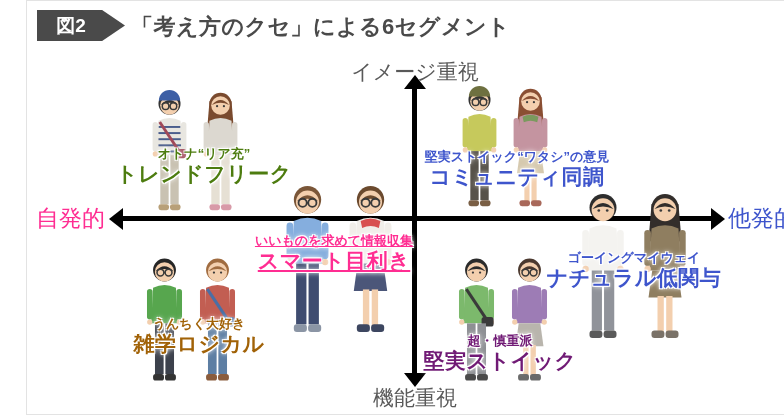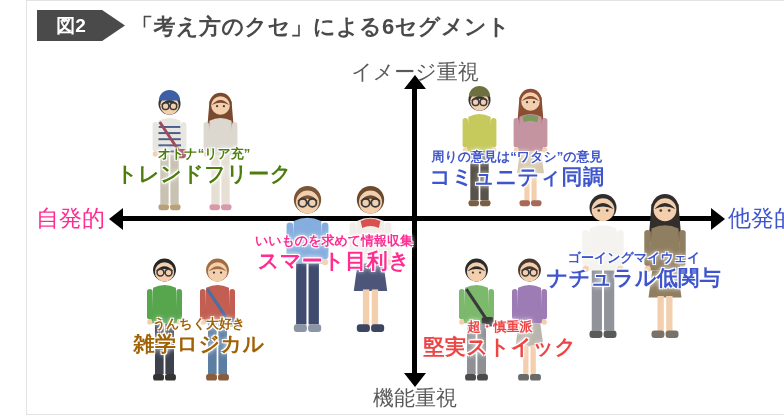--- a/index.html
+++ b/index.html
@@ -150,21 +150,21 @@
           <circle cx="31.6" cy="56" r="2.1" fill="#f3cfae"></circle>
           <path d="M13.5 29 q6.5 -3.5 13 0 l-1 4.5 q-5.5 -2.5 -11 0 z" fill="#7a9a5e"></path>
           <path d="M11.5 57 h17 l2.5 18 h-22 z" fill="#d6c9ae"></path>
           <rect x="15" y="74" width="4.2" height="24" fill="#f3cfae"></rect>
           <rect x="20.8" y="74" width="4.2" height="24" fill="#f3cfae"></rect>
           <rect x="11" y="97" width="8.6" height="5" rx="2" fill="#a8685a"></rect>
           <rect x="20.4" y="97" width="8.6" height="5" rx="2" fill="#a8685a"></rect>
         </svg>
       </div>
       <div class="seg-label" style="left: 375px; top: 149px; color: rgb(62, 85, 204);">
-        <div class="tagline">周りの意見は“ワタシ”の意見</div>
+        <div class="tagline">堅実ストイック“ワタシ”の意見</div>
         <div class="seg-name">コミュニティ同調</div>
       </div>
       <div class="seg-figures" style="left: 250px; top: 176px;">
         <svg viewBox="0 0 40 104" width="61" height="158" xmlns="http://www.w3.org/2000/svg">
           <circle cx="20" cy="15" r="9" fill="#7a5638"></circle>
           <circle cx="20" cy="16.5" r="7.6" fill="#f3cfae"></circle>
           <path d="M13 16 q7 -8 14 0 q-7 -3.5 -14 0 z" fill="#7a5638"></path>
           <g fill="none" stroke="#3a3a3a" stroke-width="1.2">
             <circle cx="16.8" cy="17" r="2.7"></circle>
             <circle cx="23.2" cy="17" r="2.7"></circle>
@@ -195,21 +195,21 @@
           <circle cx="8.4" cy="56" r="2.1" fill="#f3cfae"></circle>
           <circle cx="31.6" cy="56" r="2.1" fill="#f3cfae"></circle>
           <path d="M13.5 29 q6.5 -3.5 13 0 l-1 4.5 q-5.5 -2.5 -11 0 z" fill="#d85050"></path>
           <path d="M11.5 57 h17 l2.5 18 h-22 z" fill="#4b5679"></path>
           <rect x="15" y="74" width="4.2" height="24" fill="#f3cfae"></rect>
           <rect x="20.8" y="74" width="4.2" height="24" fill="#f3cfae"></rect>
           <rect x="11" y="97" width="8.6" height="5" rx="2" fill="#3d4660"></rect>
           <rect x="20.4" y="97" width="8.6" height="5" rx="2" fill="#3d4660"></rect>
         </svg>
       </div>
-      <div class="seg-label" style="left: 192px; top: 233px; color: rgb(255, 45, 146);">
+      <div class="seg-label" style="left: 192px; top: 233px; color: rgb(255, 45, 146); text-decoration: underline;">
         <div class="tagline">いいものを求めて情報収集</div>
         <div class="seg-name">スマート目利き</div>
       </div>
       <div class="seg-figures" style="left: 546px; top: 184px;">
         <svg viewBox="0 0 40 104" width="60" height="156" xmlns="http://www.w3.org/2000/svg">
           <circle cx="20" cy="15" r="9" fill="#2d2d2d"></circle>
           <circle cx="20" cy="16.5" r="7.6" fill="#f3cfae"></circle>
           <path d="M13 16 q7 -8 14 0 q-7 -3.5 -14 0 z" fill="#2d2d2d"></path>
           <circle cx="17.2" cy="17" r="0.9" fill="#3a3a3a"></circle>
           <circle cx="22.8" cy="17" r="0.9" fill="#3a3a3a"></circle>
@@ -322,18 +322,18 @@
           <rect x="29.4" y="30" width="4.4" height="24" rx="2.2" fill="#9d7cb5"></rect>
           <circle cx="8.4" cy="56" r="2.1" fill="#f3cfae"></circle>
           <circle cx="31.6" cy="56" r="2.1" fill="#f3cfae"></circle>
           <path d="M11.5 57 h17 l2.5 18 h-22 z" fill="#b9b5ad"></path>
           <rect x="15" y="74" width="4.2" height="24" fill="#f3cfae"></rect>
           <rect x="20.8" y="74" width="4.2" height="24" fill="#f3cfae"></rect>
           <rect x="11" y="97" width="8.6" height="5" rx="2" fill="#6a6a6a"></rect>
           <rect x="20.4" y="97" width="8.6" height="5" rx="2" fill="#6a6a6a"></rect>
         </svg>
       </div>
-      <div class="seg-label" style="left: 358px; top: 319px; color: #ef4444;">
+      <div class="seg-label" style="left: 358px; top: 333px; color: #701a75;">
         <div class="tagline">超・慎重派</div>
         <div class="seg-name">堅実ストイック</div>
       </div>
     </div>
 </div>
 
 </body></html>

